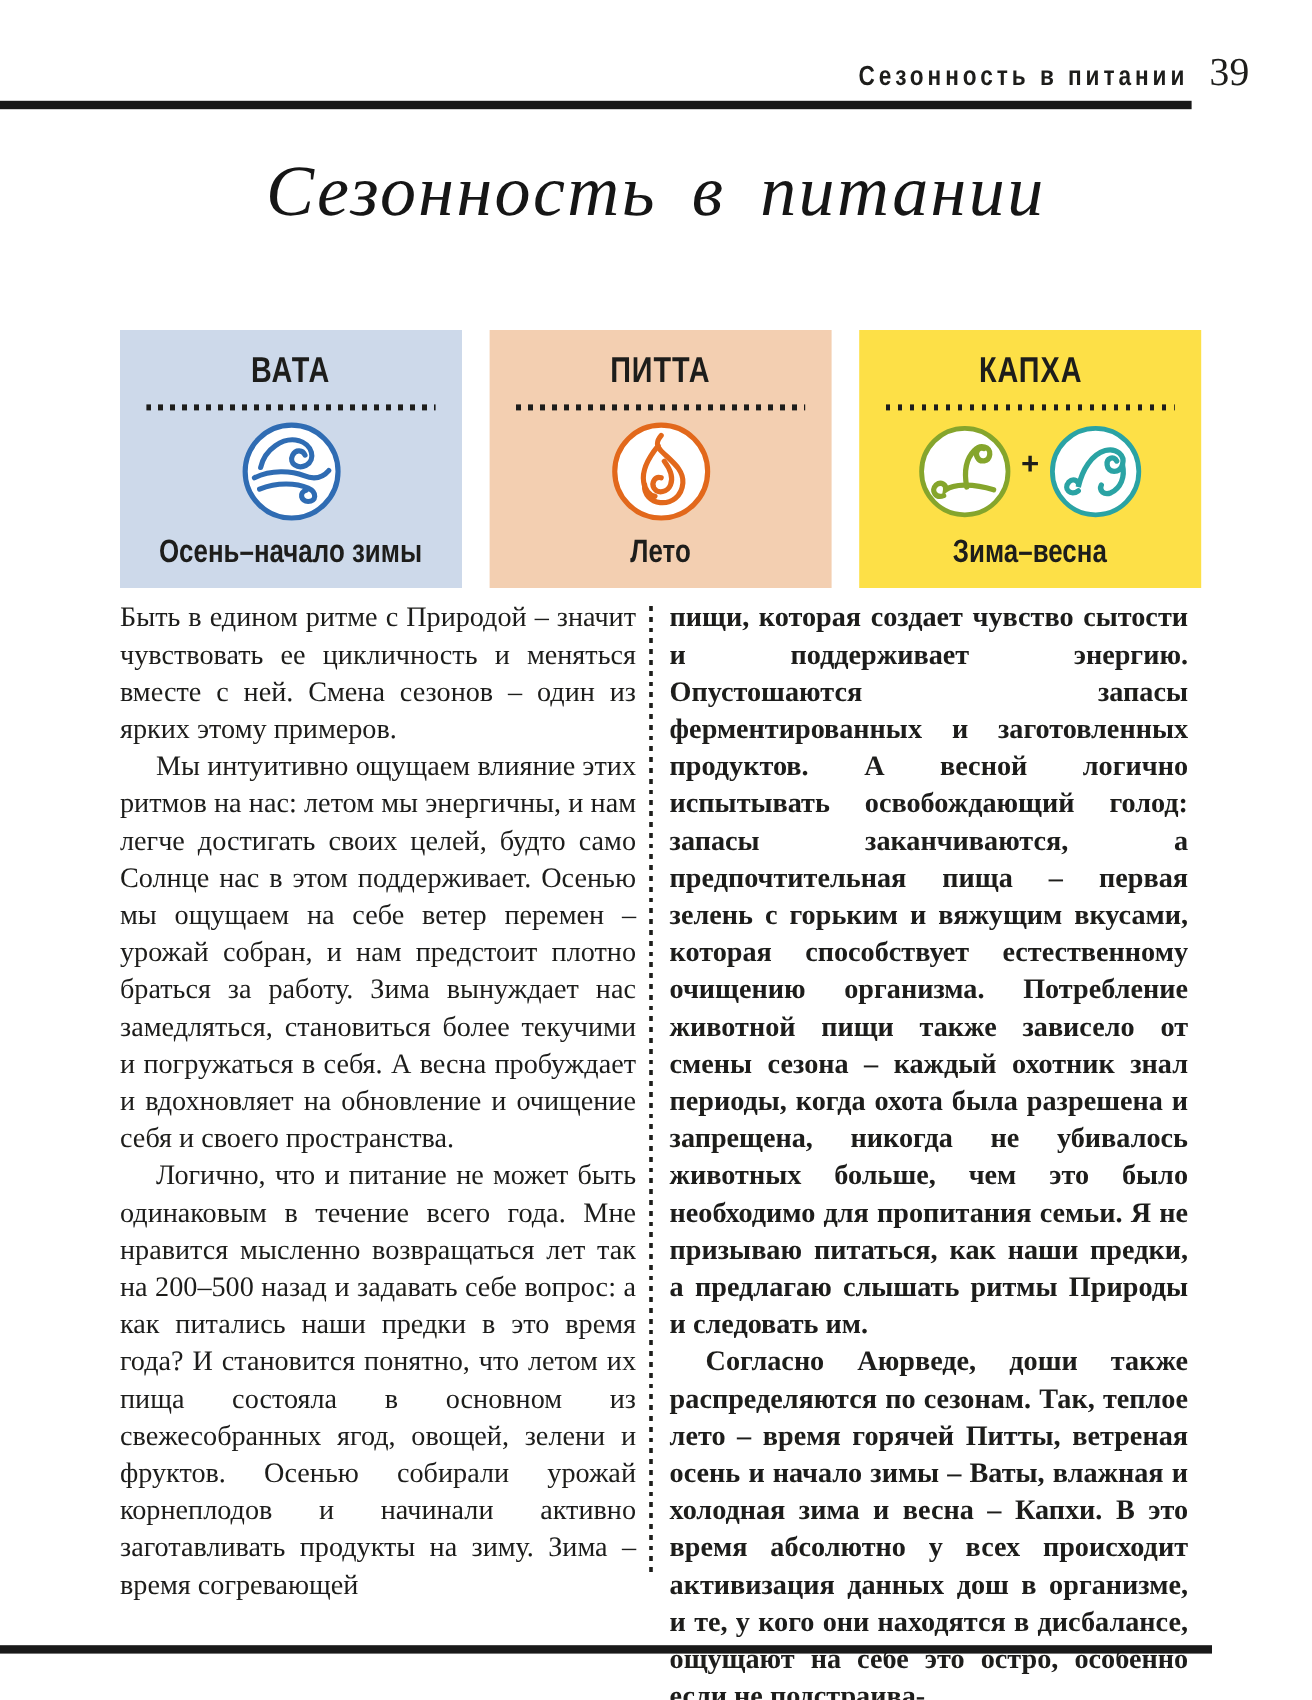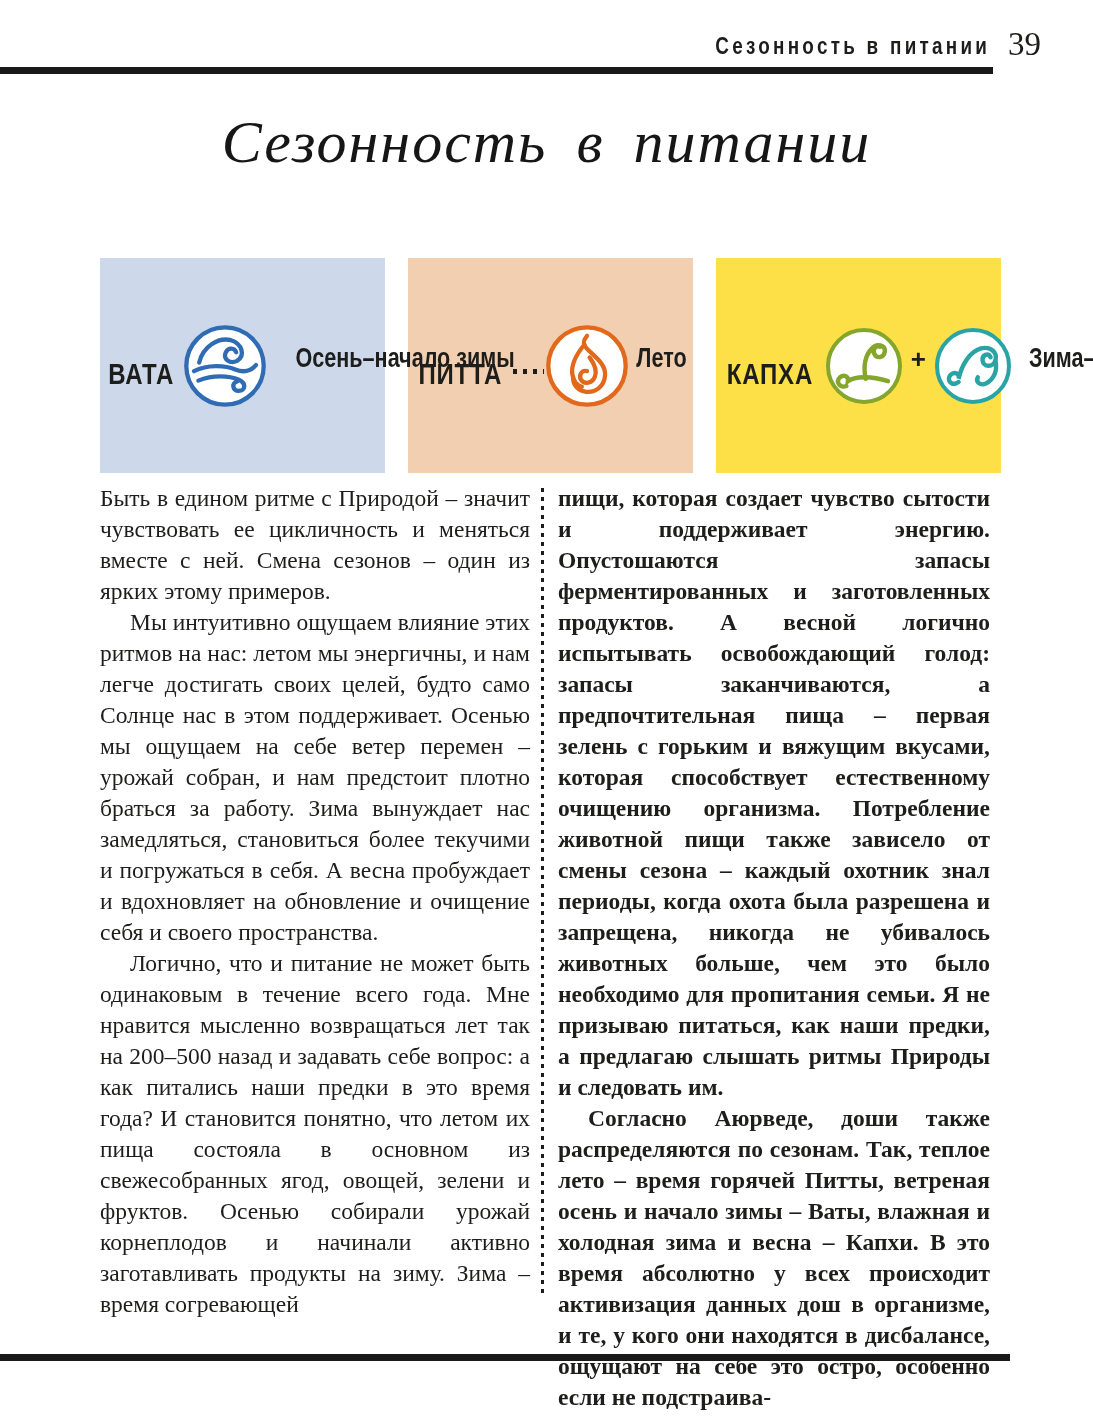--- a/index.html
+++ b/index.html
@@ -1,21 +1,21 @@
 <!DOCTYPE html>
 <html lang="ru"><head>
 <meta charset="utf-8">
 <style>
   html,body{margin:0;padding:0;}
   body{
     width:1093px;height:1417px;background:#ffffff;position:relative;
     font-family:"Liberation Serif", serif;color:#1d1d1b;
     -webkit-font-smoothing:antialiased;
   }
-  .page{position:absolute;inset:0;overflow:hidden;}
+  .page{position:absolute;inset:0;overflow:hidden;margin-top:17px;}
 
   
   .running-head{
     position:absolute;top:33px;right:103px;
     font-family:"Liberation Sans", sans-serif;font-weight:bold;
     font-size:23px;letter-spacing:4px;color:#1d1d1b;white-space:nowrap;
     transform:scaleX(.82);transform-origin:right center;
   }
   .page-number{
     position:absolute;top:26px;left:1008px;
@@ -28,21 +28,21 @@
   .main-title{
     position:absolute;top:108px;left:0;width:1093px;margin:0;
     text-align:center;font-family:"Liberation Serif", serif;
     font-style:italic;font-weight:normal;font-size:60px;
     letter-spacing:2px;word-spacing:12px;color:#161616;
   }
 
   
   .cards{position:absolute;top:258px;left:100px;width:901px;display:flex;gap:23px;}
   .card{
-    width:285px;height:215px;display:flex;flex-direction:row;align-items:center;
+    width:285px;height:215px;display:flex;flex-direction:column;align-items:center;
     box-sizing:border-box;
   }
   .card-title{
     margin-top:17px;text-align:center;
     font-family:"Liberation Sans", sans-serif;font-weight:bold;font-size:30px;
     letter-spacing:1px;color:#1d1d1b;
     transform:scaleX(.8);transform-origin:center;
   }
   .card-rule{
     margin-top:11px;width:241px;height:5px;

